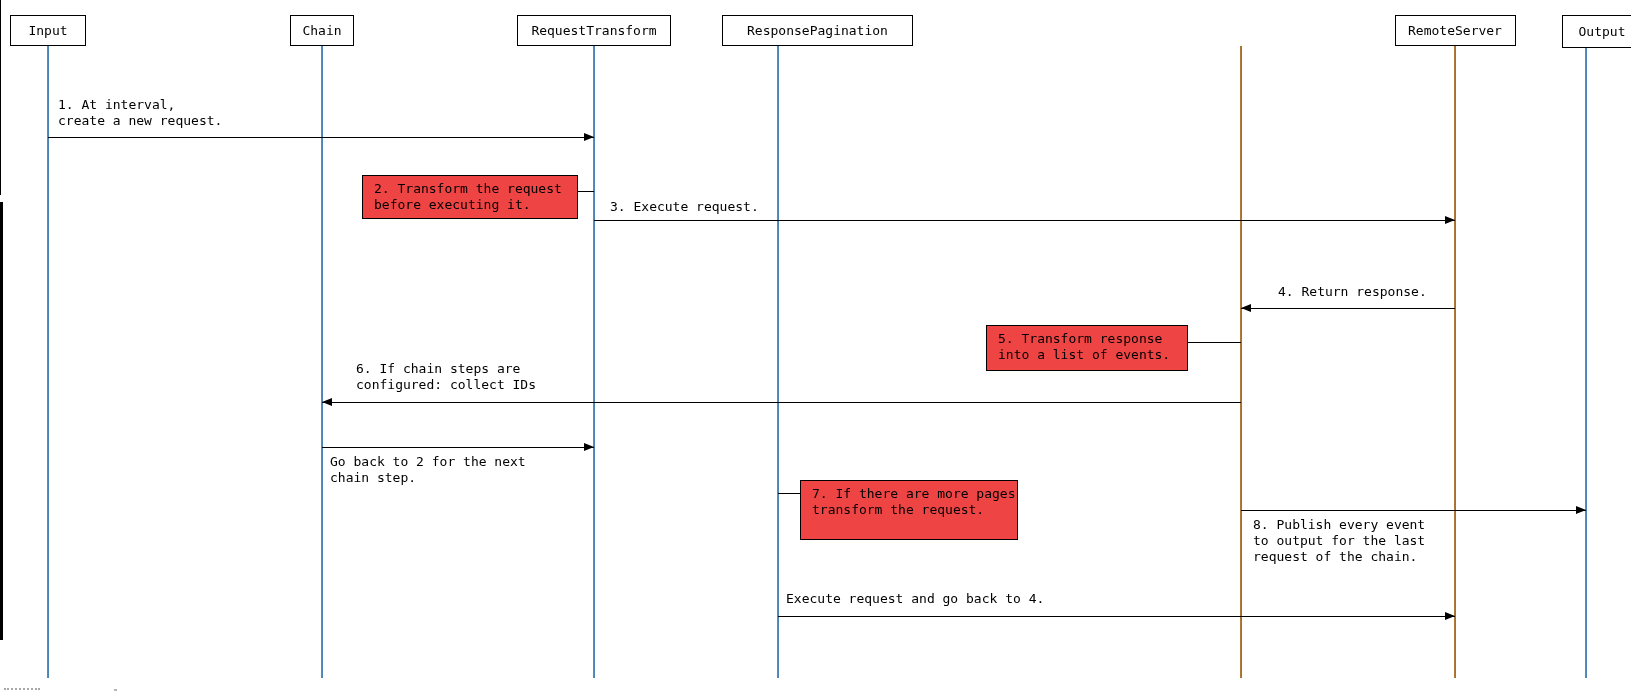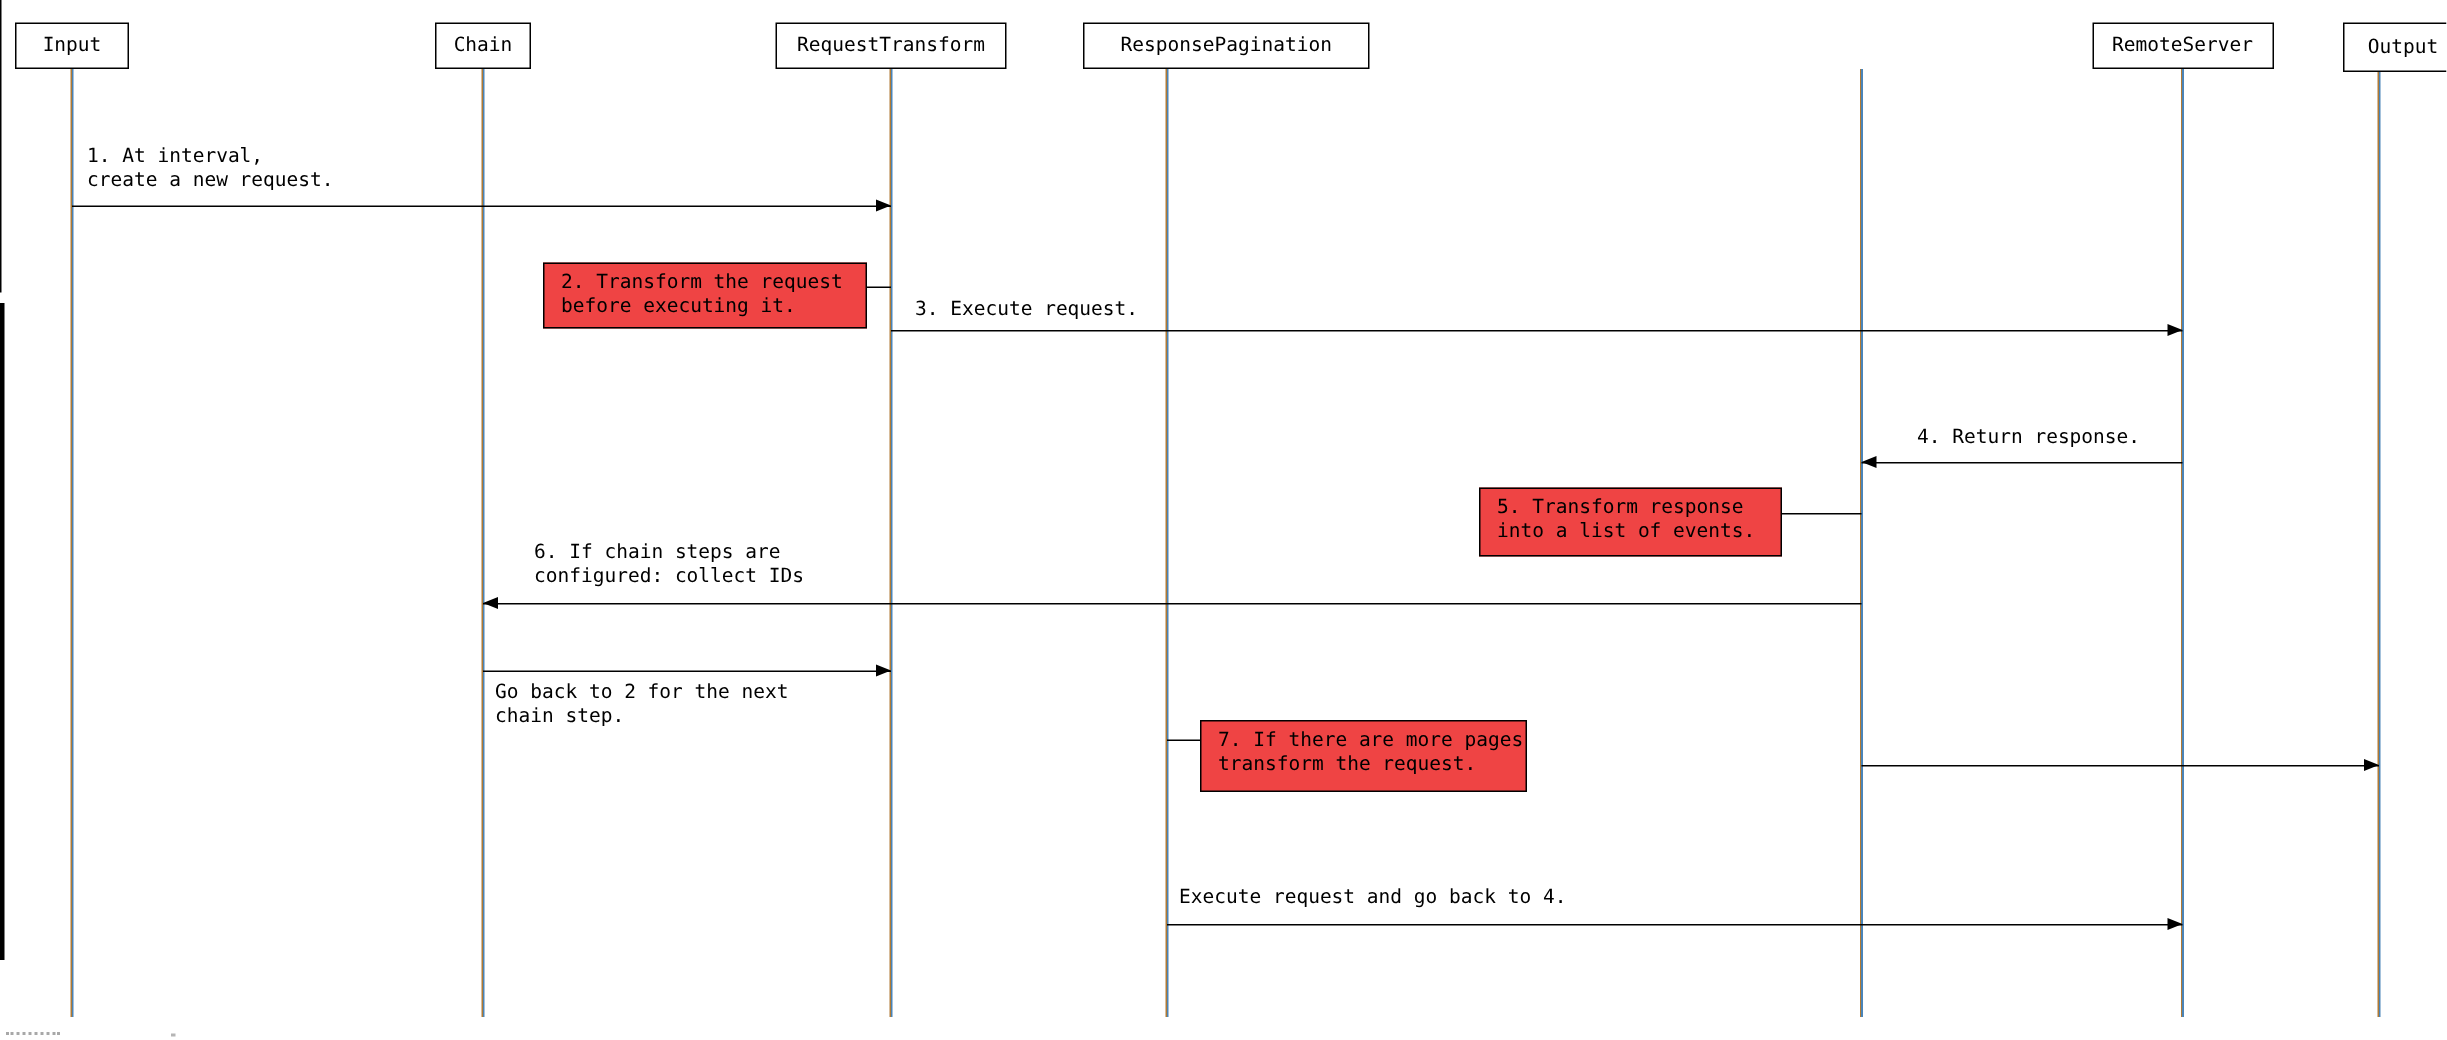--- a/index.html
+++ b/index.html
@@ -86,26 +86,27 @@
     <div class="ahead ahead-left" style="left: 1241px; top: 304px;"></div>
     <div class="mlabel" style="left: 1278px; top: 284px;"><div class="">4. Return response.</div></div>
     <div class="mline" style="left: 322px; top: 402px; width: 919px;"></div>
     <div class="ahead ahead-left" style="left: 322px; top: 398px;"></div>
     <div class="mlabel" style="left: 330px; top: 361px; margin-left: 26px;"><div class="">6. If chain steps are</div><div class="">configured: collect IDs</div></div>
     <div class="mline" style="left: 322px; top: 447px; width: 272px;"></div>
     <div class="ahead ahead-right" style="left: 584px; top: 443px;"></div>
     <div class="mlabel" style="left: 330px; top: 454px;"><div class="">Go back to 2 for the next</div><div class="">chain step.</div></div>
     <div class="mline" style="left: 1241px; top: 510px; width: 345px;"></div>
     <div class="ahead ahead-right" style="left: 1576px; top: 506px;"></div>
+    <div class="mlabel" style="left: 1253px; top: 517px;"><div class="">8. Publish every event</div><div class="">to output for the last</div><div class="">request of the chain.</div></div>
     <div class="mline" style="left: 778px; top: 616px; width: 677px;"></div>
     <div class="ahead ahead-right" style="left: 1445px; top: 612px;"></div>
     <div class="mlabel" style="left: 786px; top: 591px;"><div class="">Execute request and go back to 4.</div></div>
     <div class="mline" style="left: 578px; top: 191px; width: 16px;"></div>
     <div class="note" style="left: 362px; top: 175px; width: 216px; height: 44px;"><div class="">2. Transform the request</div><div class="">before executing it.</div></div>
     <div class="mline" style="left: 1188px; top: 342px; width: 53px;"></div>
     <div class="note" style="left: 986px; top: 325px; width: 202px; height: 46px;"><div class="">5. Transform response</div><div class="">into a list of events.</div></div>
     <div class="mline" style="left: 778px; top: 493px; width: 22px;"></div>
-    <div class="note" style="left: 800px; top: 480px; width: 218px; height: 48px;"><div class="">7. If there are more pages</div><div class="">transform the request.</div></div>
+    <div class="note" style="left: 800px; top: 480px; width: 218px; height: 60px;"><div class="">7. If there are more pages</div><div class="">transform the request.</div></div>
     <div class="edge-line" style="left: 0px; top: 0px; width: 1px; height: 195px;"></div>
     <div class="edge-line" style="left: 0px; top: 202px; width: 3px; height: 438px;"></div>
     <div class="edge-dots" style="left: 4px; top: 688px; width: 36px; height: 2px;"></div>
     <div class="edge-dot" style="left: 114px; top: 689px; width: 3px; height: 2px;"></div>
   </div>
 
 </body></html>

